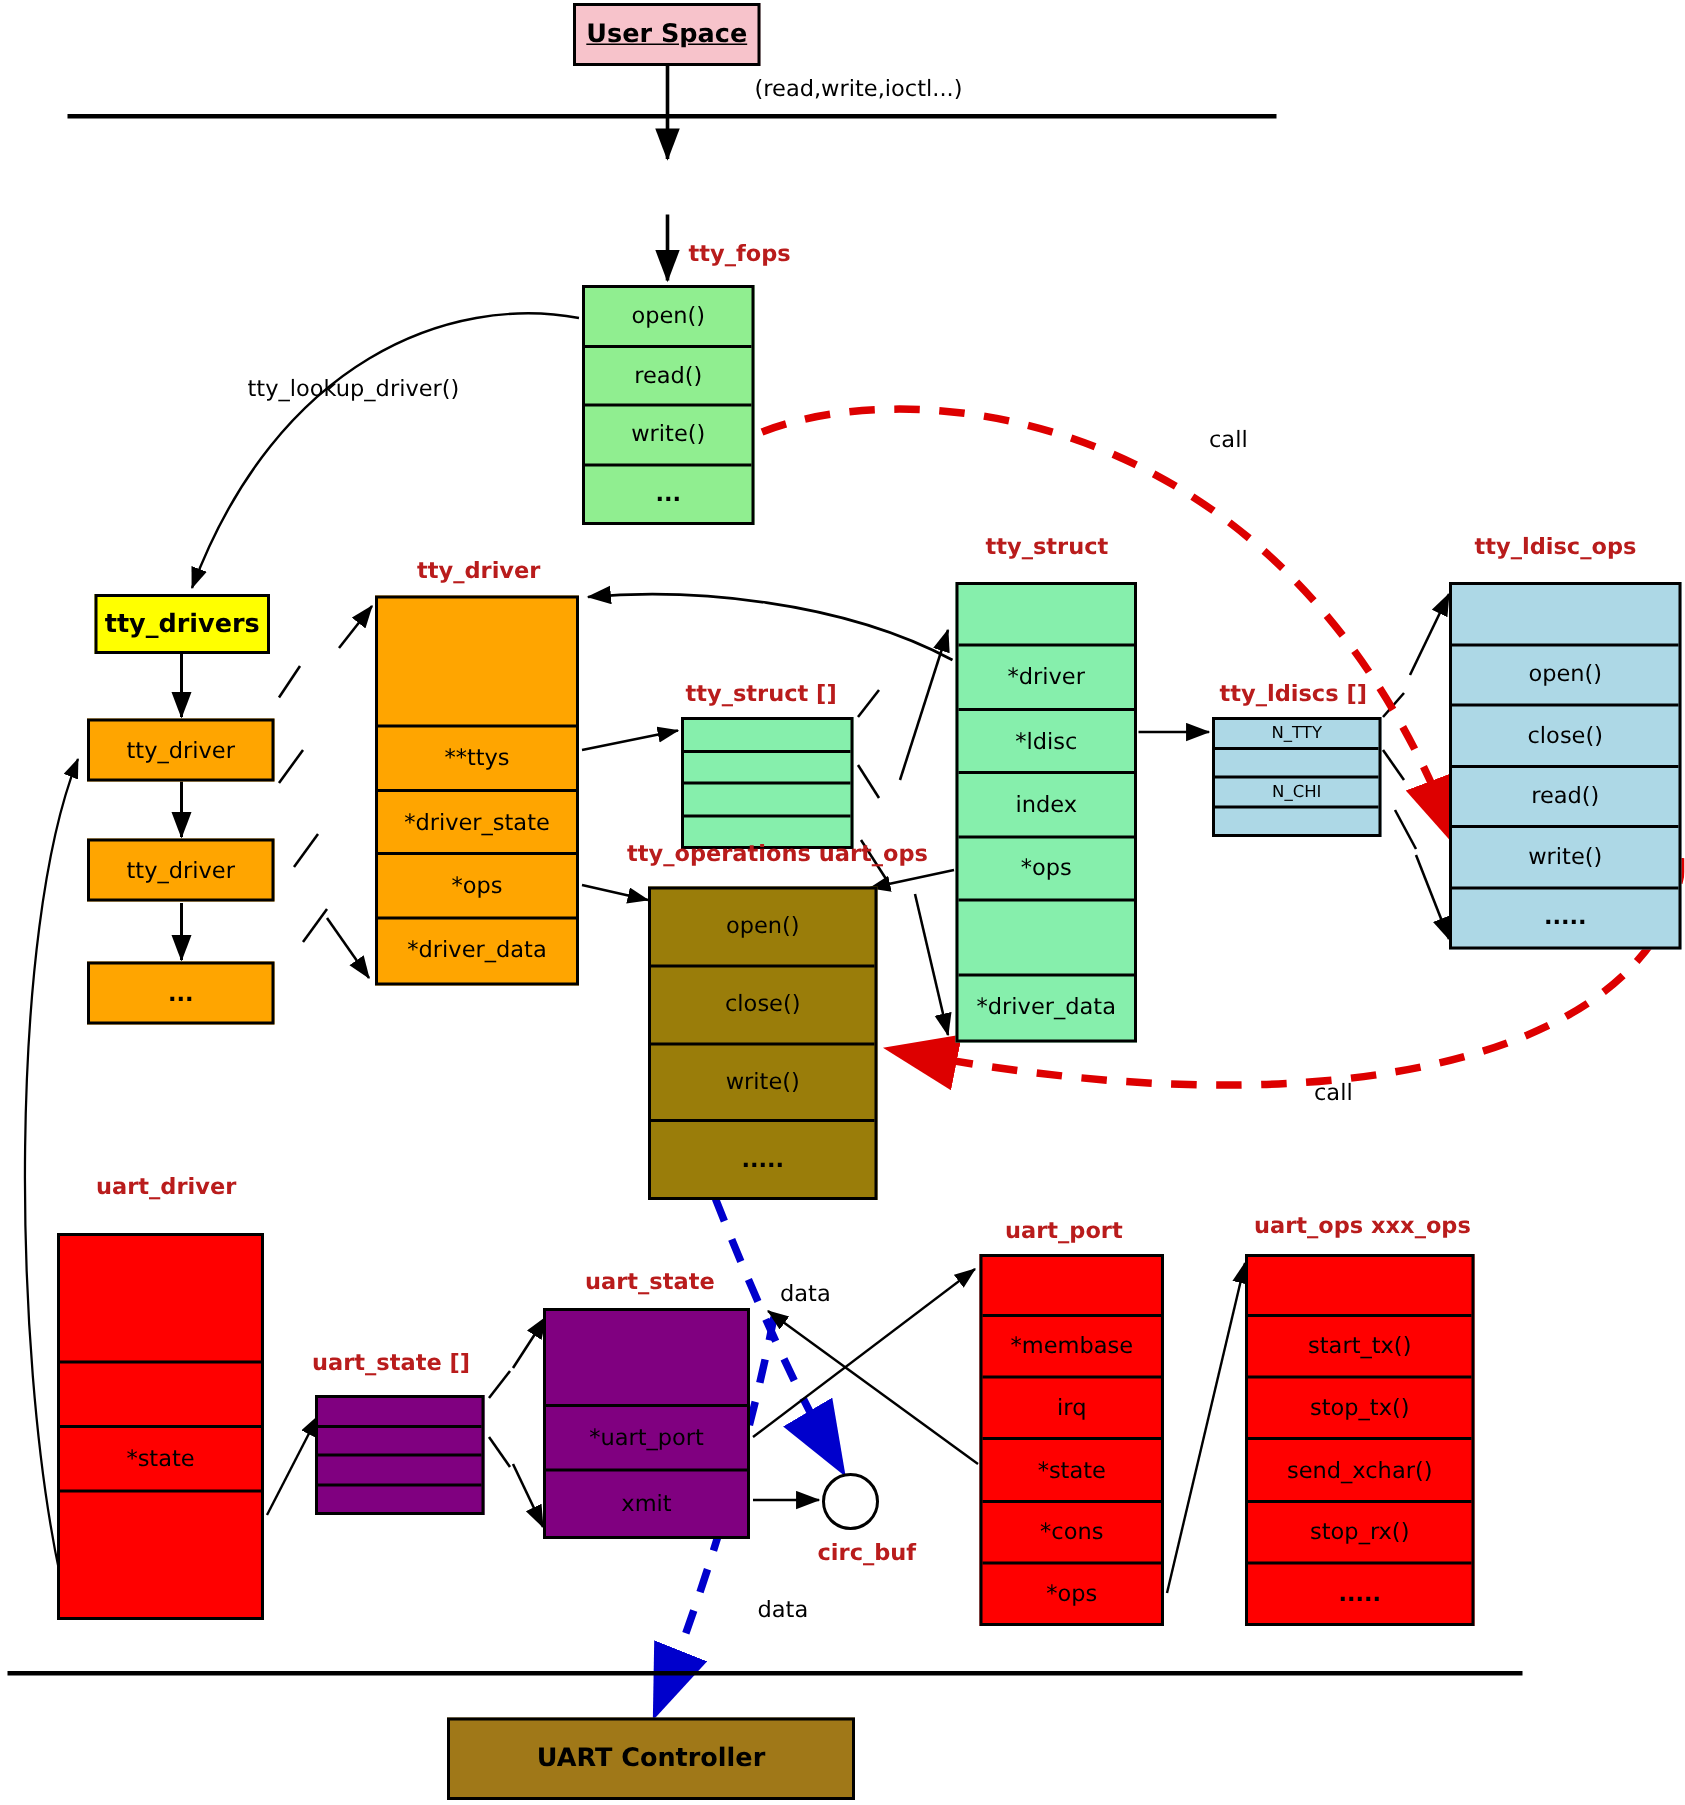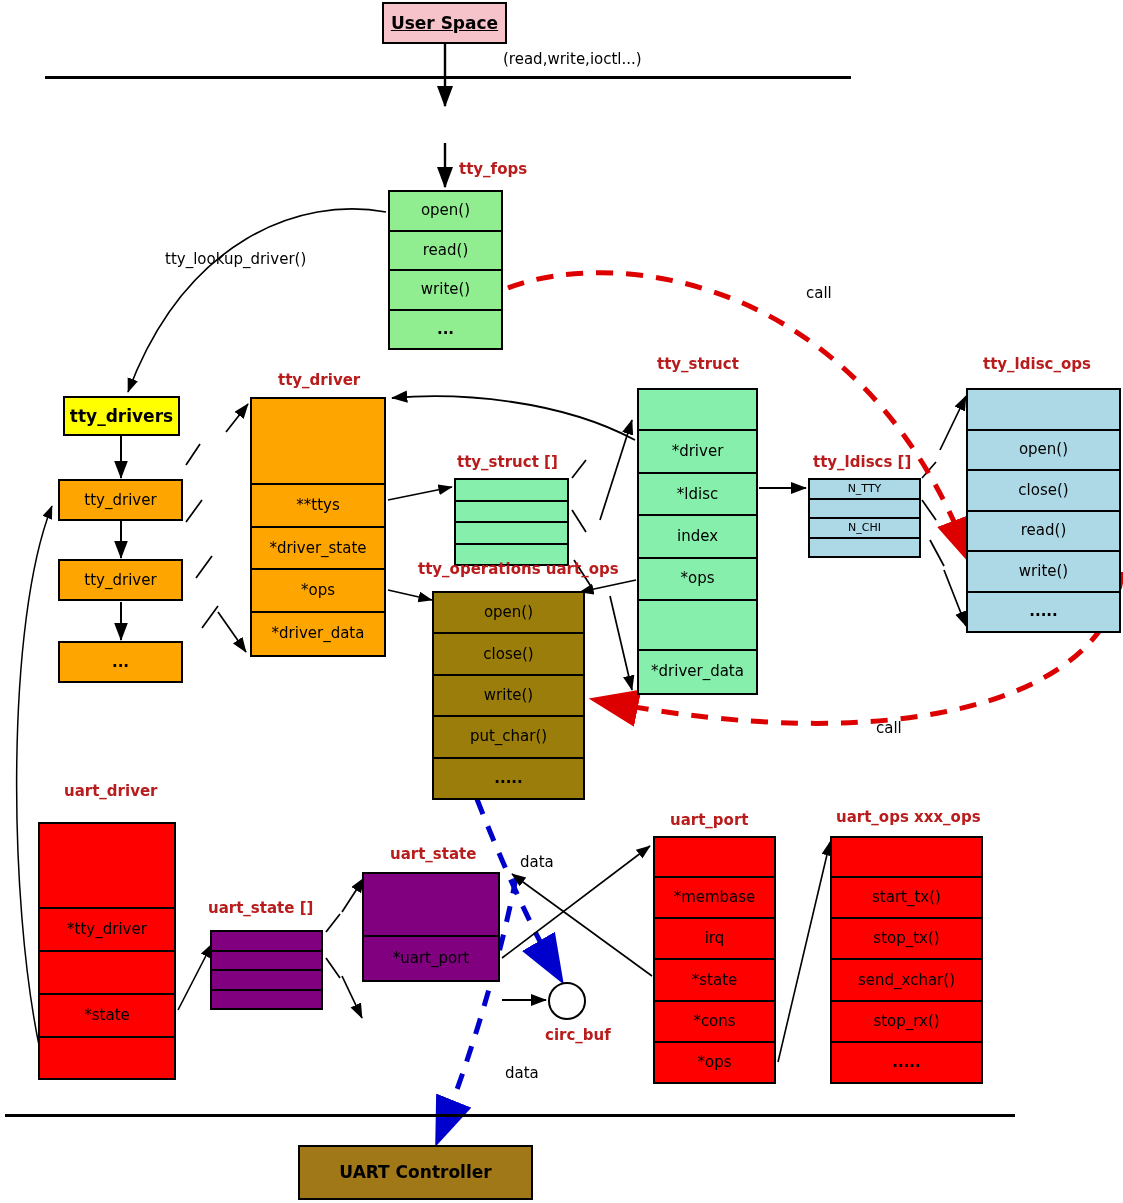--- a/index.html
+++ b/index.html
@@ -251,45 +251,44 @@
     <div class="cell" style="flex:1;">read()</div>
     <div class="cell" style="flex:1;">write()</div>
     <div class="cell" style="flex:1; font-weight:bold;">.....</div>
   </div>
 
   <div class="caption" style="left:418px; top:560px;">tty_operations uart_ops</div>
   <div class="box t-olive" style="left:432px; top:591px; width:153px; height:209px;">
     <div class="cell" style="flex:1;">open()</div>
     <div class="cell" style="flex:1;">close()</div>
     <div class="cell" style="flex:1;">write()</div>
-    <div class="cell" style="flex:1;">put_char()</div>
     <div class="cell" style="flex:1; font-weight:bold;">.....</div>
   </div>
 
   <div class="caption" style="left:64px; top:782px;">uart_driver</div>
   <div class="box t-red" style="left:38px; top:822px; width:138px; height:258px;">
     <div class="cell" style="height:85px;"></div>
-    <div class="cell" style="height:43px;">*tty_driver</div>
     <div class="cell" style="height:43px;"></div>
     <div class="cell" style="height:43px;">*state</div>
     <div class="cell" style="height:40px;"></div>
   </div>
 
   <div class="caption" style="left:208px; top:899px;">uart_state []</div>
   <div class="box t-purple" style="left:210px; top:930px; width:113px; height:80px;">
     <div class="cell" style="flex:1;"></div>
     <div class="cell" style="flex:1;"></div>
     <div class="cell" style="flex:1;"></div>
     <div class="cell" style="flex:1;"></div>
   </div>
 
   <div class="caption" style="left:390px; top:845px;">uart_state</div>
-  <div class="box t-purple" style="left:362px; top:872px; width:138px; height:110px;">
+  <div class="box t-purple" style="left:362px; top:872px; width:138px; height:154px;">
     <div class="cell" style="height:64px;"></div>
     <div class="cell" style="height:43px;">*uart_port</div>
+    <div class="cell" style="height:43px;">xmit</div>
   </div>
 
   <div class="circ" style="left:548px; top:982px; width:38px; height:38px;"></div>
   <div class="caption" style="left:545px; top:1026px;">circ_buf</div>
 
   <div class="caption" style="left:670px; top:811px;">uart_port</div>
   <div class="box t-red" style="left:653px; top:836px; width:123px; height:248px;">
     <div class="cell" style="height:40px;"></div>
     <div class="cell" style="flex:1;">*membase</div>
     <div class="cell" style="flex:1;">irq</div>
@@ -301,21 +300,21 @@
   <div class="caption" style="left:836px; top:808px;">uart_ops xxx_ops</div>
   <div class="box t-red" style="left:830px; top:836px; width:153px; height:248px;">
     <div class="cell" style="height:40px;"></div>
     <div class="cell" style="flex:1;">start_tx()</div>
     <div class="cell" style="flex:1;">stop_tx()</div>
     <div class="cell" style="flex:1;">send_xchar()</div>
     <div class="cell" style="flex:1;">stop_rx()</div>
     <div class="cell" style="flex:1; font-weight:bold;">.....</div>
   </div>
 
-  <div class="box t-brown" style="left:298px; top:1145px; width:235px; height:55px;">
+  <div class="box t-brown" style="left:298px; top:1145px; width:272px; height:55px;">
     <div class="cell bold-center" style="flex:1;">UART Controller</div>
   </div>
 
   <div class="plainlabel" style="left:806px; top:284px;">call</div>
   <div class="plainlabel" style="left:876px; top:719px;">call</div>
   <div class="plainlabel" style="left:520px; top:853px;">data</div>
   <div class="plainlabel" style="left:505px; top:1064px;">data</div>
 
 </div>
 

